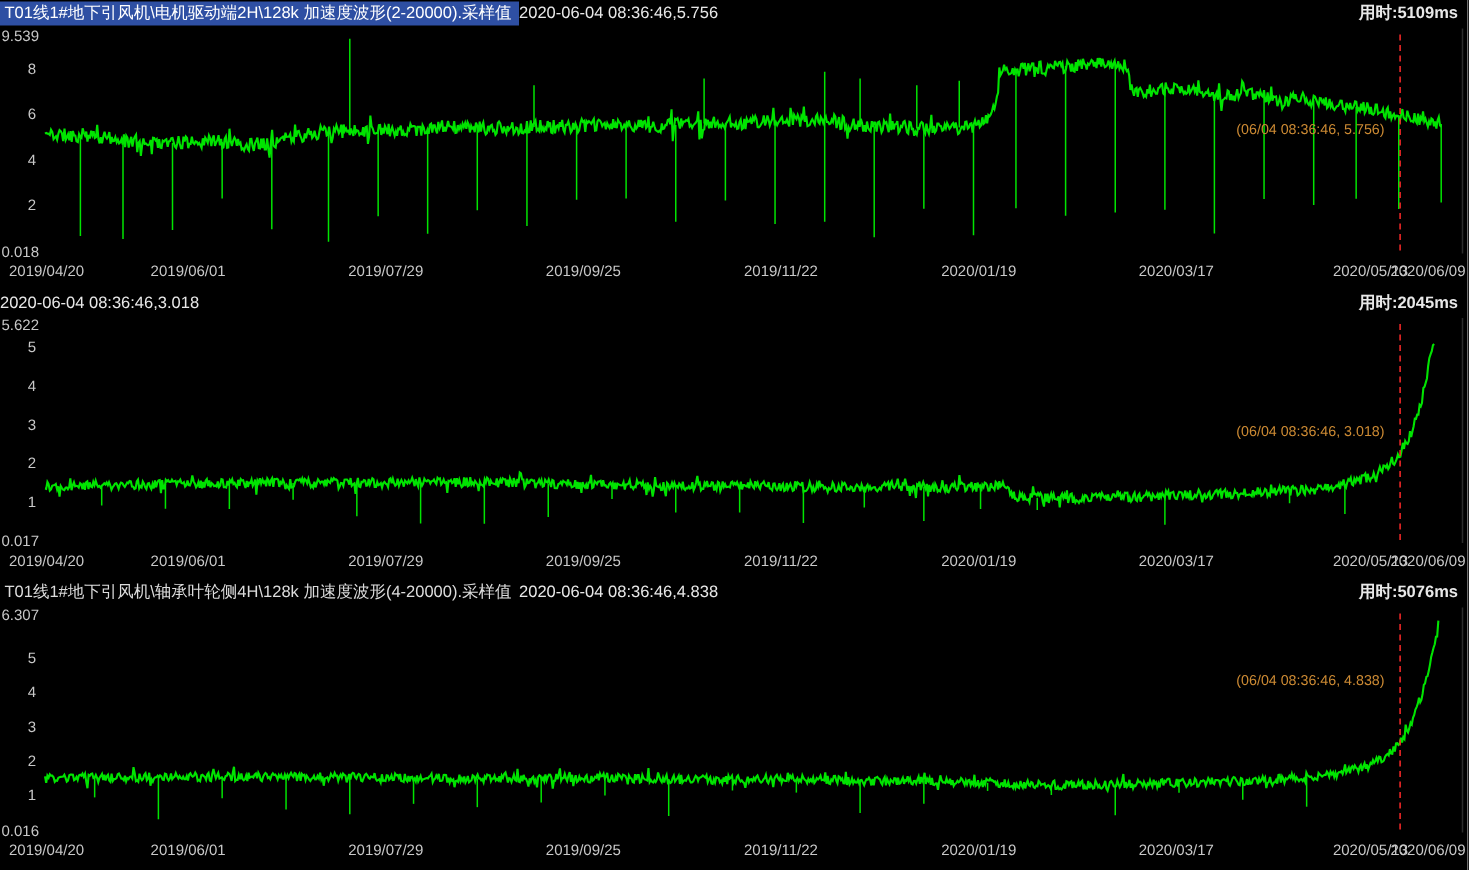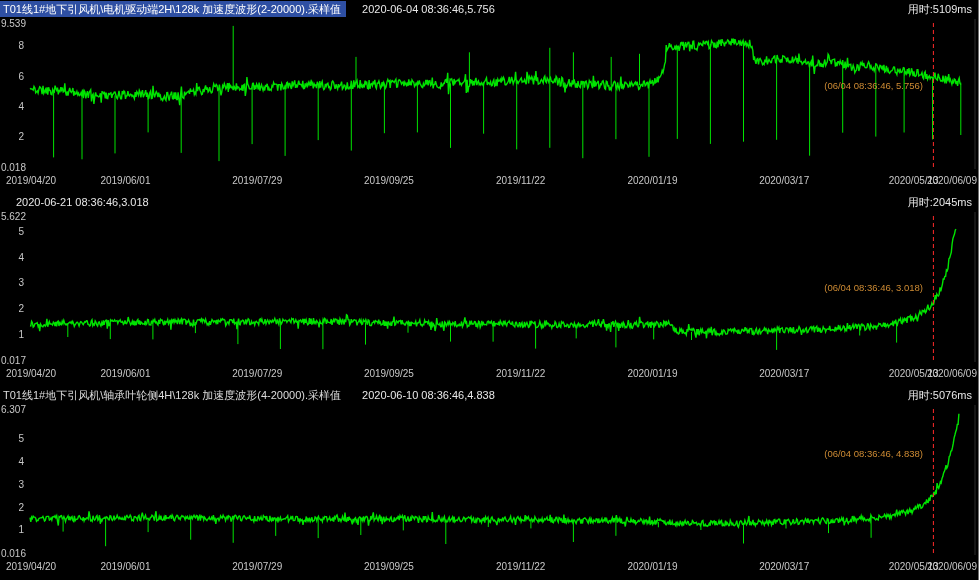--- a/index.html
+++ b/index.html
@@ -9,22 +9,22 @@
     overflow:hidden;box-sizing:border-box;border-right:1px solid #6e6e6e;
     padding-top:1px;font-family:"Liberation Sans",sans-serif;
   }
   .chart-block{height:193px;}
   .chart-header{
     height:16px;display:flex;align-items:center;white-space:nowrap;
     font-size:11px;color:#dcdcdc;line-height:16px;
   }
   .chart-title{padding:0 5px 0 3px;}
   .chart-title.selected{background:#2e4fa3;color:#ffffff;}
-  .chart-stamp{margin-left:16px;color:#e8e8e8;text-align:right;}
-  .chart-elapsed{margin-left:auto;margin-right:6px;color:#e8e8e8;}
+  .chart-stamp{color:#e8e8e8;text-align:right;}
+  .chart-elapsed{margin-left:auto;margin-right:6px;color:#e8e8e8;font-weight:bold;}
   svg.chart-svg{display:block;background:#000;}
 </style>
 </head>
 <body>
 
 <div class="screen">
 
   <section class="chart-block">
     <div class="chart-header">
       <span class="chart-title selected">T01线1#地下引风机\电机驱动端2H\128k 加速度波形(2-20000).采样值</span>
@@ -85,21 +85,21 @@
         <line x1="573.4" y1="66.6" x2="573.4" y2="35.3" stroke="#00e400" stroke-width="1"></line>
         <line x1="611.2" y1="68.6" x2="611.2" y2="39.9" stroke="#00e400" stroke-width="1"></line>
         <line x1="639.5" y1="68.0" x2="639.5" y2="36.8" stroke="#00e400" stroke-width="1"></line>
         <line x1="933.4" y1="6" x2="933.4" y2="150" stroke="#ff2a2a" stroke-width="1" stroke-dasharray="4 3"></line>
         <text x="923.0" y="72.2" text-anchor="end" fill="#cc8a33" font-size="9.5" font-family="Liberation Sans, sans-serif">(06/04 08:36:46, 5.756)</text>
       </svg>
   </section>
 
   <section class="chart-block">
     <div class="chart-header">
-      <span class="chart-stamp">2020-06-21 08:36:46,3.018</span>
+      <span class="chart-stamp">2020-06-04 08:36:46,3.018</span>
       <span class="chart-elapsed">用时:2045ms</span>
     </div>
     <svg class="chart-svg" width="979" height="177" viewBox="0 0 979 177">
         <line x1="975" y1="2" x2="975" y2="152" stroke="#2c2c2c" stroke-width="1"></line>
         <text x="26" y="10" text-anchor="end" fill="#c8c8c8" font-size="10" font-family="Liberation Sans, sans-serif">5.622</text>
         <text x="26" y="154" text-anchor="end" fill="#c8c8c8" font-size="10" font-family="Liberation Sans, sans-serif">0.017</text>
         <text x="24" y="24.980017841213197" text-anchor="end" fill="#c8c8c8" font-size="10" font-family="Liberation Sans, sans-serif">5</text>
         <text x="24" y="50.67136485280997" text-anchor="end" fill="#c8c8c8" font-size="10" font-family="Liberation Sans, sans-serif">4</text>
         <text x="24" y="76.36271186440678" text-anchor="end" fill="#c8c8c8" font-size="10" font-family="Liberation Sans, sans-serif">3</text>
         <text x="24" y="102.05405887600355" text-anchor="end" fill="#c8c8c8" font-size="10" font-family="Liberation Sans, sans-serif">2</text>
@@ -136,21 +136,21 @@
         <line x1="859.7" y1="117.2" x2="859.7" y2="125.5" stroke="#00e400" stroke-width="1"></line>
         <line x1="896.6" y1="112.7" x2="896.6" y2="132.6" stroke="#00e400" stroke-width="1"></line>
         <line x1="933.4" y1="6" x2="933.4" y2="150" stroke="#ff2a2a" stroke-width="1" stroke-dasharray="4 3"></line>
         <text x="923.0" y="80.9" text-anchor="end" fill="#cc8a33" font-size="9.5" font-family="Liberation Sans, sans-serif">(06/04 08:36:46, 3.018)</text>
       </svg>
   </section>
 
   <section class="chart-block">
     <div class="chart-header">
       <span class="chart-title">T01线1#地下引风机\轴承叶轮侧4H\128k 加速度波形(4-20000).采样值</span>
-      <span class="chart-stamp">2020-06-10 08:36:46,4.838</span>
+      <span class="chart-stamp">2020-06-04 08:36:46,4.838</span>
       <span class="chart-elapsed">用时:5076ms</span>
     </div>
     <svg class="chart-svg" width="979" height="177" viewBox="0 0 979 177">
         <line x1="975" y1="2" x2="975" y2="152" stroke="#2c2c2c" stroke-width="1"></line>
         <text x="26" y="10" text-anchor="end" fill="#c8c8c8" font-size="10" font-family="Liberation Sans, sans-serif">6.307</text>
         <text x="26" y="154" text-anchor="end" fill="#c8c8c8" font-size="10" font-family="Liberation Sans, sans-serif">0.016</text>
         <text x="24" y="38.9170243204578" text-anchor="end" fill="#c8c8c8" font-size="10" font-family="Liberation Sans, sans-serif">5</text>
         <text x="24" y="61.80686695278972" text-anchor="end" fill="#c8c8c8" font-size="10" font-family="Liberation Sans, sans-serif">4</text>
         <text x="24" y="84.69670958512161" text-anchor="end" fill="#c8c8c8" font-size="10" font-family="Liberation Sans, sans-serif">3</text>
         <text x="24" y="107.58655221745352" text-anchor="end" fill="#c8c8c8" font-size="10" font-family="Liberation Sans, sans-serif">2</text>

